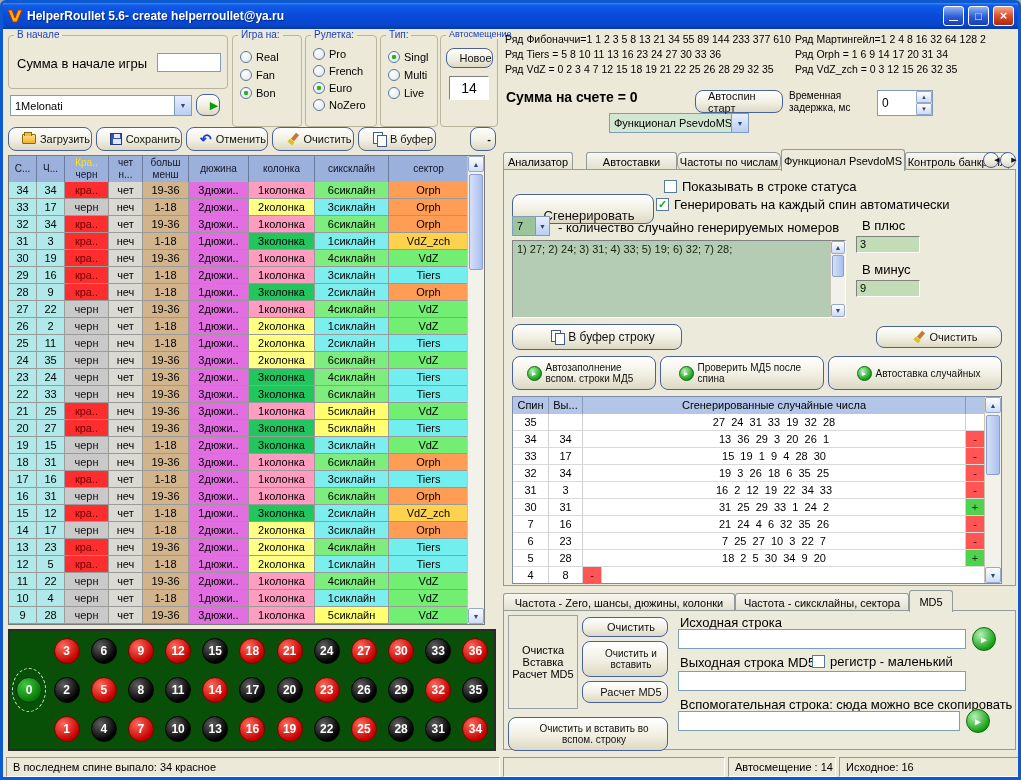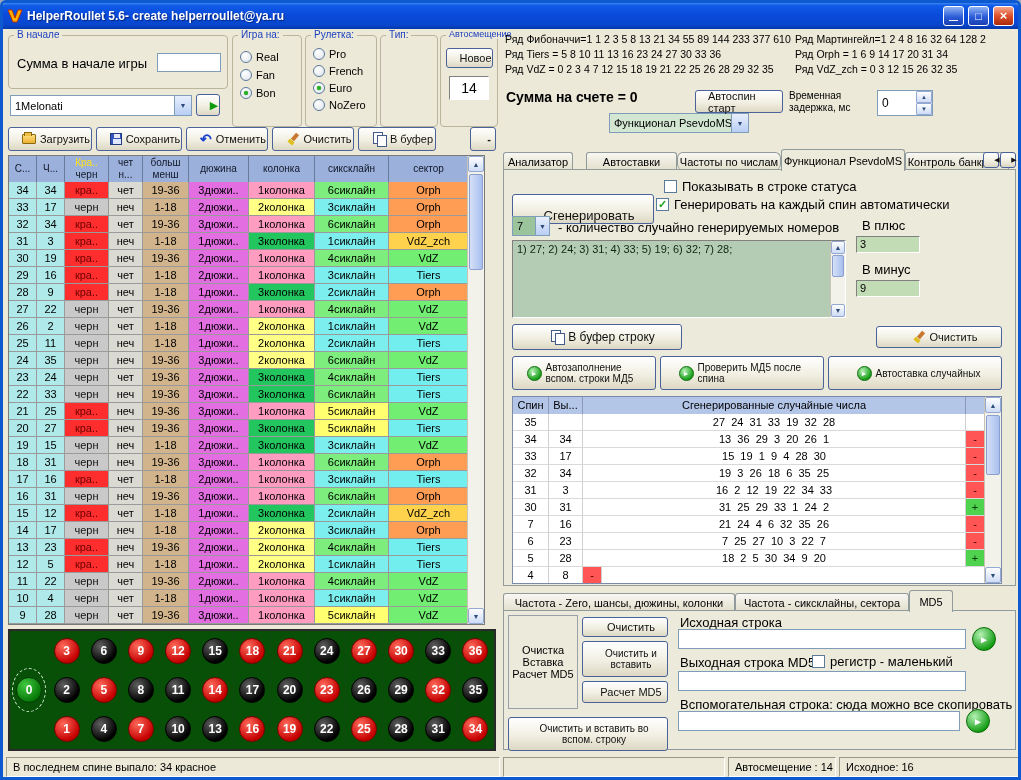--- a/index.html
+++ b/index.html
@@ -17,21 +17,21 @@
   
   .left{position:absolute;top:26px;left:3px;width:492px;height:726px;}
   .right{position:absolute;top:26px;left:498px;width:517px;height:726px;}
   
   .grp{position:absolute;border:1px solid #b9b49c;border-radius:4px;}
   .grp-t{position:absolute;top:-7px;left:5px;background:#ece9d8;padding:0 3px;color:#1b3fbf;font-size:10px;white-space:nowrap;}
   .ritem{display:flex;align-items:center;gap:4px;height:18px;padding-left:7px;font-size:11px;}
   .radio{width:12px;height:12px;border-radius:50%;border:1px solid #5a7a9a;background:radial-gradient(circle at 35% 30%,#fff,#dfe4ea);position:relative;flex:0 0 12px;}
   .radio.sel::after{content:"";position:absolute;left:3px;top:3px;width:4px;height:4px;border-radius:50%;background:#27b427;box-shadow:0 0 1px #0a7a0a;}
   
-  .btn{border:1px solid #4a629a;border-radius:3px;background:linear-gradient(180deg,#ffffff,#f1efe2 55%,#ddd8c4);
+  .btn{border:1px solid #4a629a;border-radius:8px;background:linear-gradient(180deg,#ffffff,#f1efe2 55%,#ddd8c4);
     font-size:11px;display:flex;align-items:center;justify-content:center;gap:4px;cursor:default;color:#111;padding-left:12px;}
   .txt{border:1px solid #7f9db9;background:#fff;font-size:11px;padding:1px 3px;}
   .sunk{border:1px solid;border-color:#808080 #fff #fff #808080;background:#fff;}
   .combo{position:absolute;display:flex;border:1px solid #7f9db9;background:#fff;align-items:stretch;}
   .cval{flex:1;padding:1px 4px;font-size:11px;overflow:hidden;white-space:nowrap;display:flex;align-items:center;}
   .cbtn{width:17px;background:linear-gradient(180deg,#e8effc,#b8cef4);border-left:1px solid #7f9db9;display:flex;align-items:center;justify-content:center;font-size:7px;color:#2d4a78;}
   .chk{width:13px;height:13px;border:1px solid #5a7a9a;background:#fff;display:flex;align-items:center;justify-content:center;font-size:11px;font-weight:bold;color:#1ea41e;flex:0 0 13px;}
   
   .icon-folder{width:14px;height:10px;background:linear-gradient(#ffe080,#f0b030);border:1px solid #8a6a10;border-radius:1px;position:relative;}
   .icon-folder::before{content:"";position:absolute;top:-3px;left:1px;width:6px;height:3px;background:#f0c040;border:1px solid #8a6a10;border-bottom:none;}
@@ -189,20 +189,34 @@
           </div>
         <div class="ritem" style="height:17px;">
             <span class="radio"></span>
             <span>NoZero</span>
           </div>
       </div>
     </div>
 
     <div class="grp" style="left:374px;top:6px;width:58px;height:92px;">
       <span class="grp-t">Тип:</span>
+      <div style="padding-top:12px;">
+        <div class="ritem">
+            <span class="radio sel"></span>
+            <span>Singl</span>
+          </div>
+        <div class="ritem">
+            <span class="radio"></span>
+            <span>Multi</span>
+          </div>
+        <div class="ritem">
+            <span class="radio"></span>
+            <span>Live</span>
+          </div>
+      </div>
     </div>
 
     <div class="grp" style="left:434px;top:6px;width:58px;height:92px;">
       <span class="grp-t" style="font-size:9px;">Автосмещение</span>
       <div class="btn" style="position:absolute;left:5px;top:12px;width:47px;height:20px;">
           <span>Новое</span>
         </div>
       <div class="sunk" style="position:absolute;left:8px;top:40px;width:40px;height:24px;text-align:center;font-size:14px;line-height:22px;">14</div>
     </div>
 

